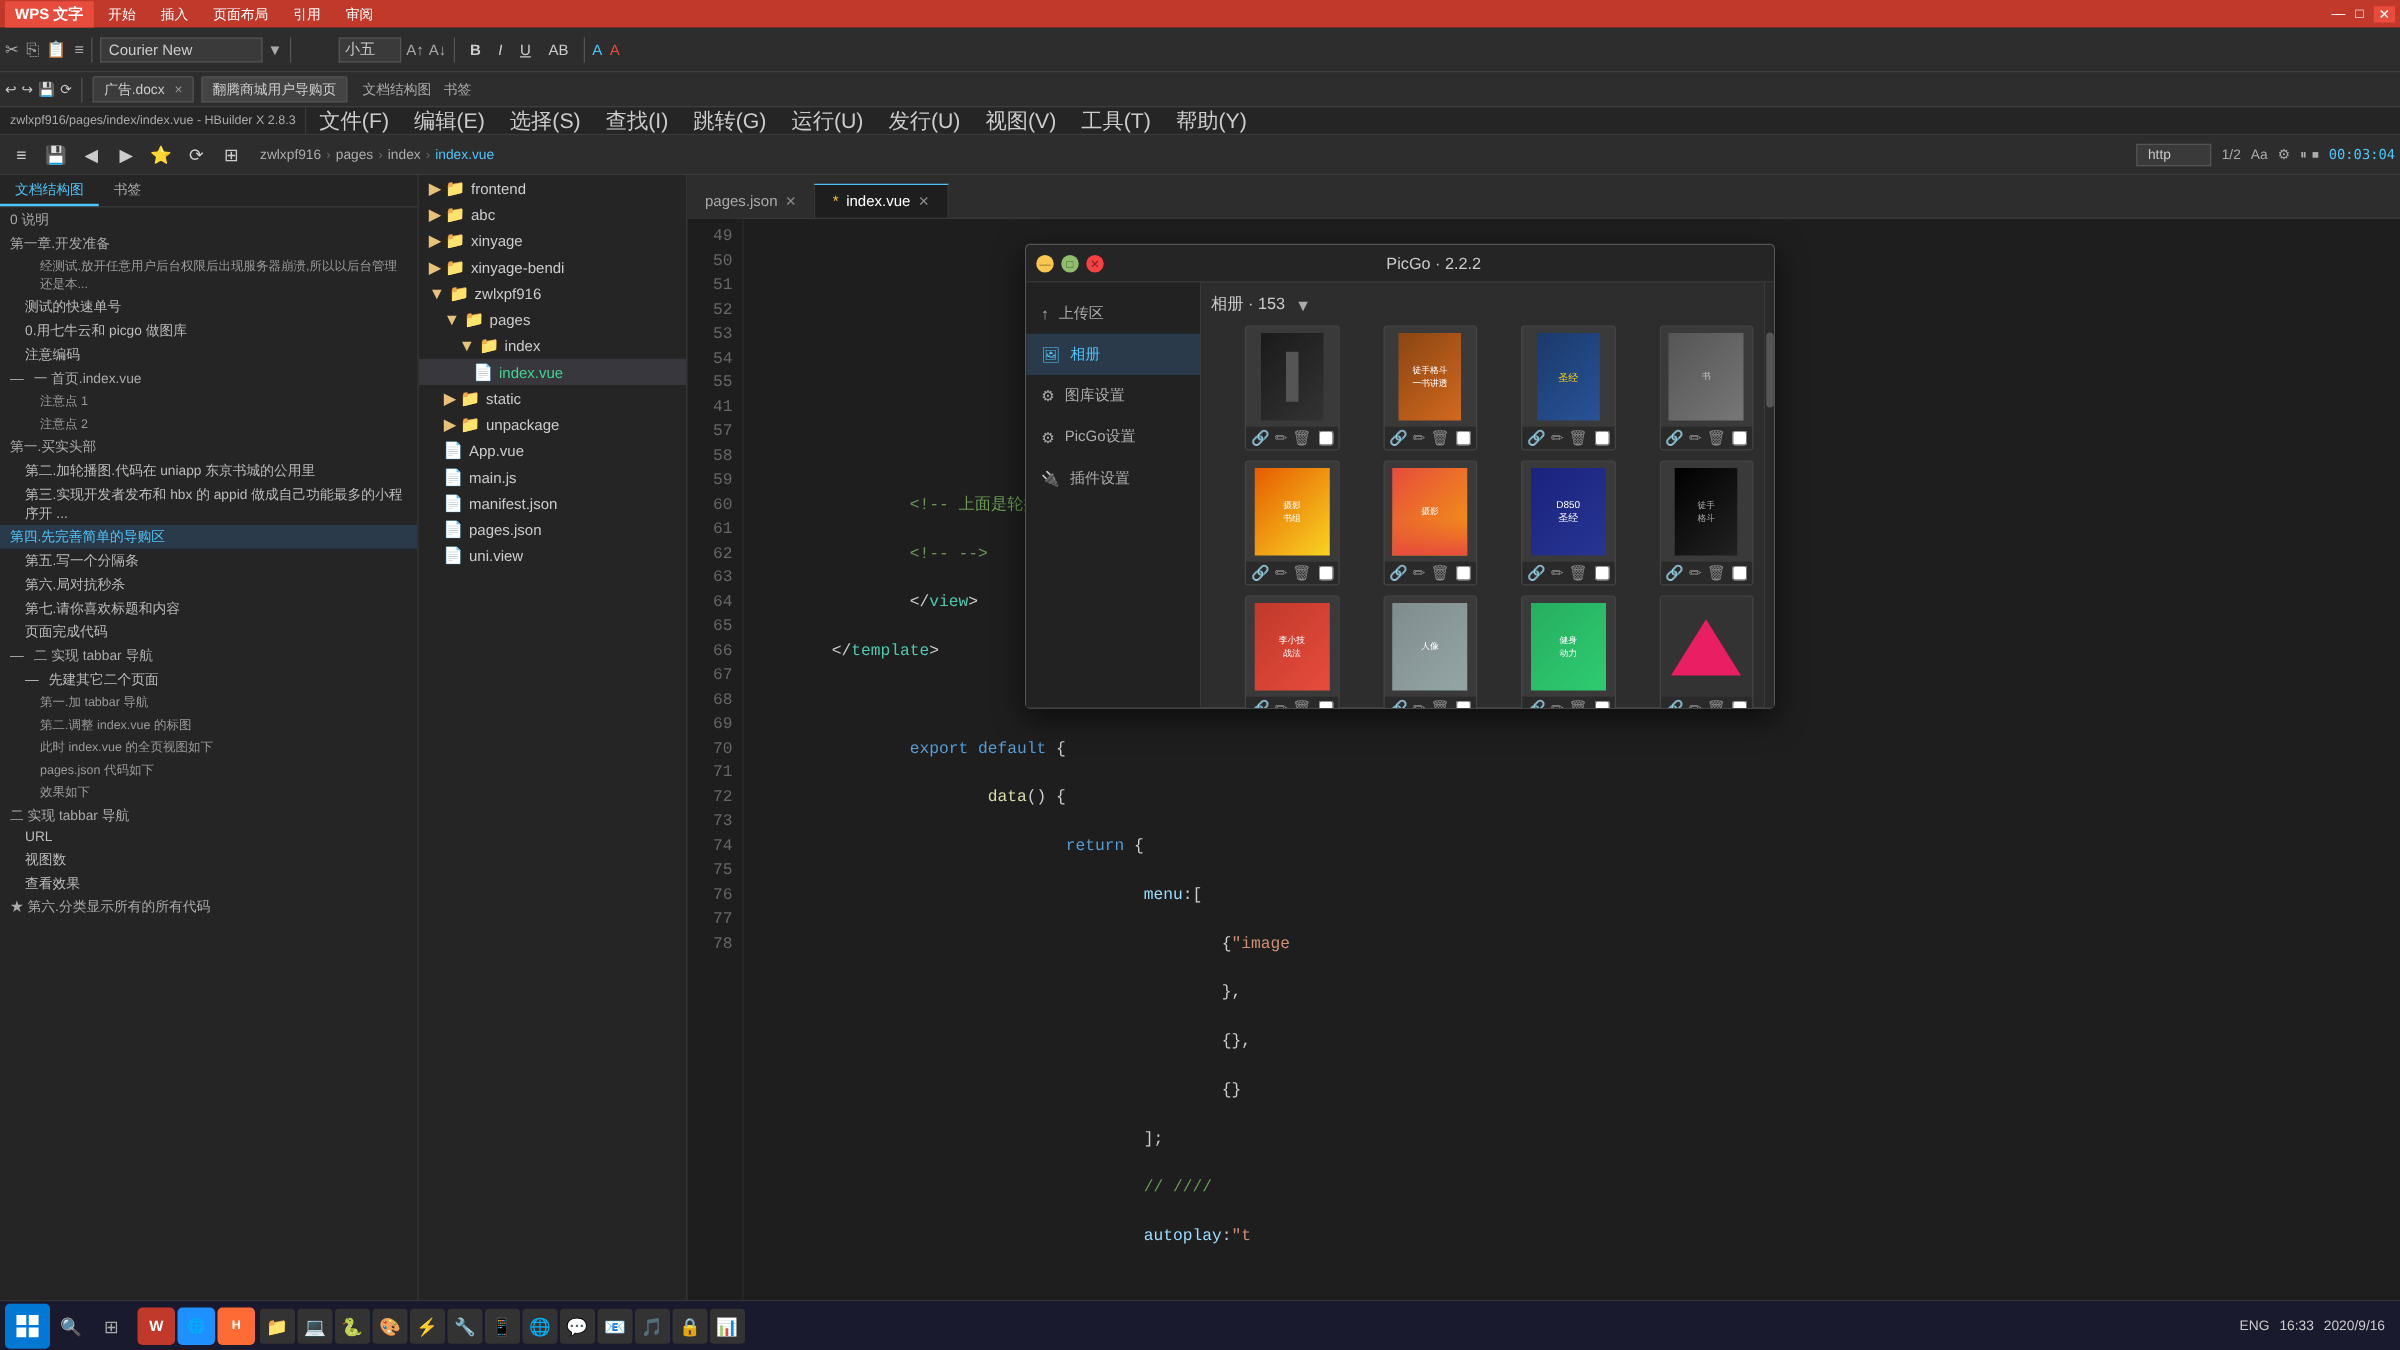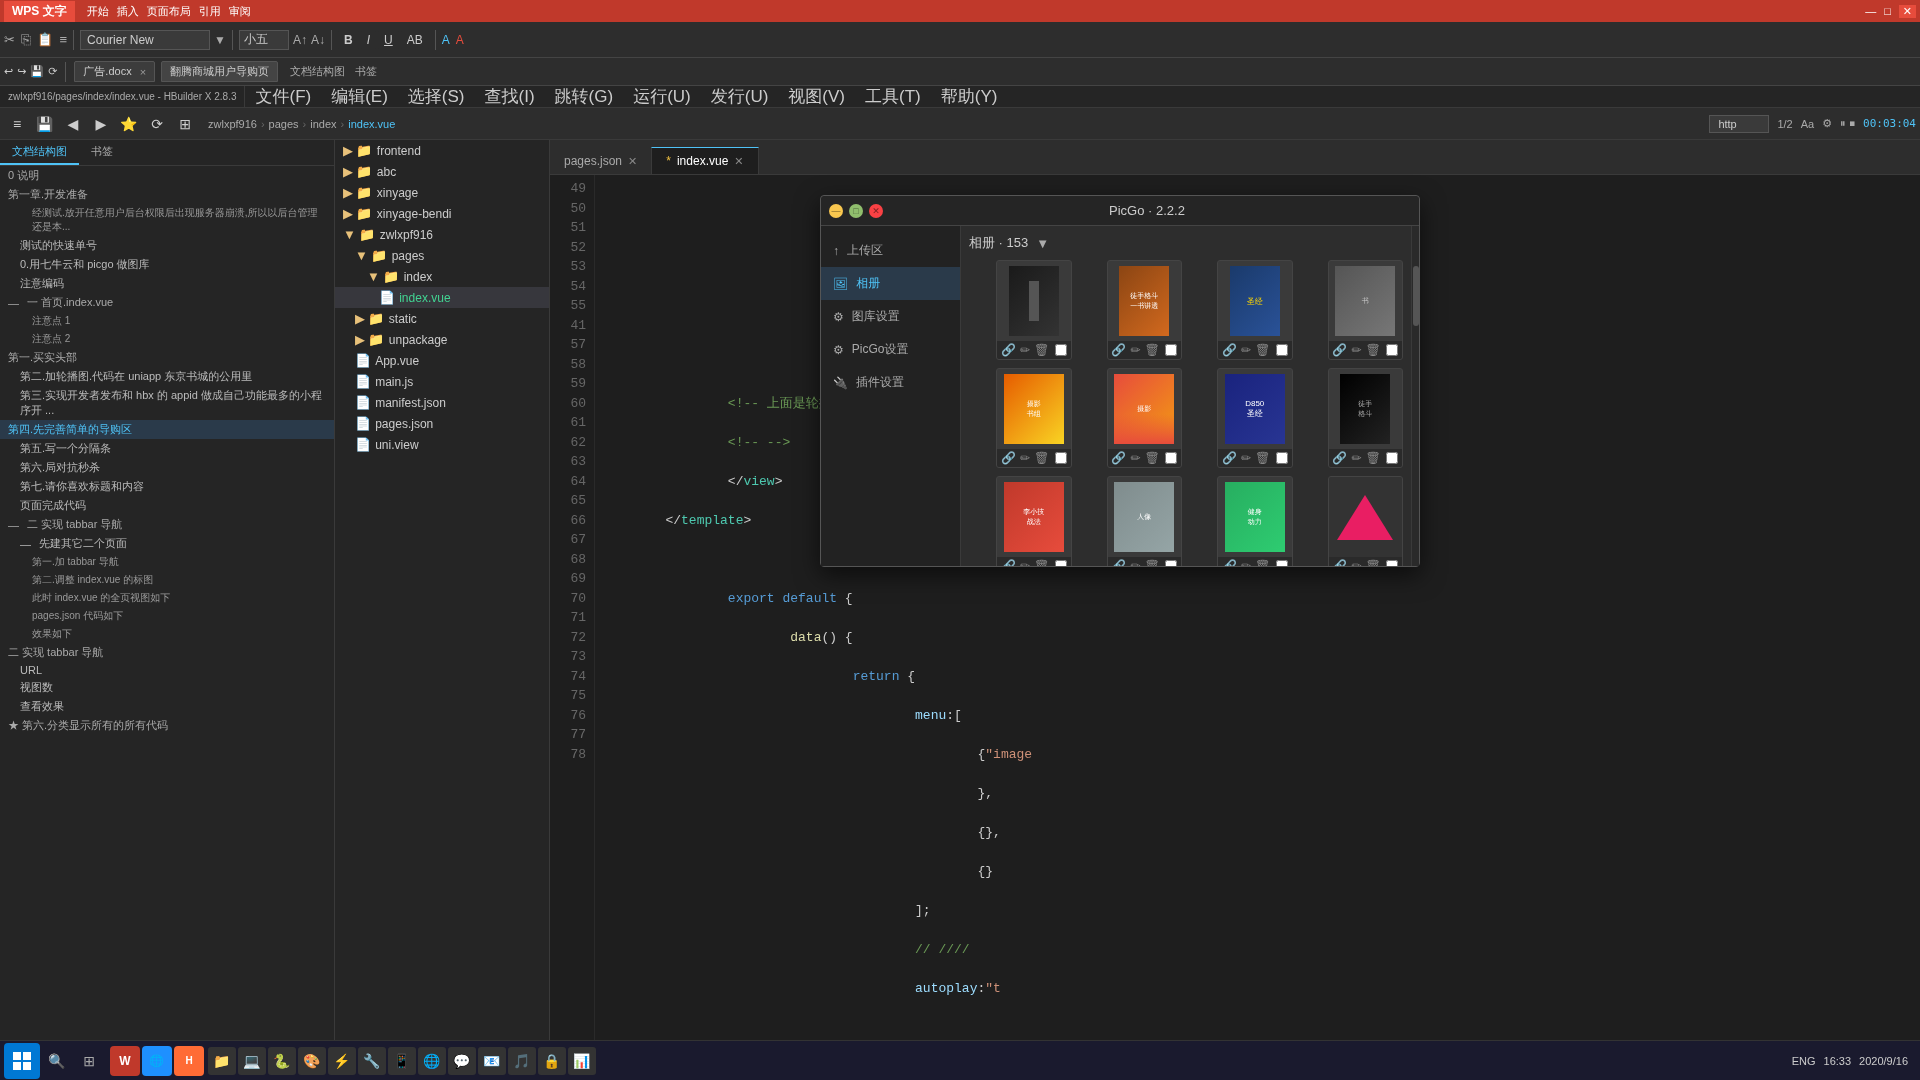--- a/index.html
+++ b/index.html
@@ -1,28 +1,28 @@
 <!DOCTYPE html>
 <html><head>
   <meta charset="utf-8">
   <style>
     * { margin: 0; padding: 0; box-sizing: border-box; }
     body { width: 1920px; height: 1080px; overflow: hidden; font-family: 'Microsoft YaHei', Arial, sans-serif; font-size: 12px; background: #1e1e1e; color: #ccc; }
 
     
     .wps-bar { height: 22px; background: #c0392b; display: flex; align-items: center; color: white; font-size: 11px; padding: 0 4px; position: relative; }
     .wps-logo { background: #e74c3c; padding: 2px 8px; margin-right: 8px; font-weight: bold; font-size: 12px; }
-    .wps-menu-items { display: flex; }
+    .wps-menu-items { display: flex; gap: 12px; }
     .wps-menu-item { cursor: pointer; padding: 2px 4px; }
     .wps-right { margin-left: auto; display: flex; align-items: center; gap: 8px; }
 
     
     .hbuilder-toolbar { height: 36px; background: #2d2d2d; border-bottom: 1px solid #444; display: flex; align-items: center; padding: 0 4px; gap: 2px; }
     .tb-font-name { background: #3a3a3a; border: 1px solid #555; color: #ccc; padding: 2px 6px; font-size: 12px; width: 130px; }
-    .tb-font-size { background: #3a3a3a; border: 1px solid #555; color: #ccc; padding: 2px 4px; font-size: 12px; width: 50px; }
+    .tb-font-size { background: #3a3a3a; border: 1px solid #555; color: #ccc; padding: 2px 4px; font-size: 12px; width: 50px; margin-left: 32px; }
     .tb-sep { width: 1px; height: 20px; background: #555; margin: 0 4px; }
     .tb-btn { background: #2d2d2d; border: none; color: #ccc; padding: 2px 6px; cursor: pointer; font-size: 12px; border-radius: 2px; }
     .tb-bold { font-weight: bold; }
     .tb-italic { font-style: italic; }
 
     
     .wps-toolbar2 { height: 28px; background: #2d2d2d; border-bottom: 1px solid #444; display: flex; align-items: center; padding: 0 4px; gap: 4px; font-size: 11px; }
     .wps-tab-doc { background: #3c3c3c; border: 1px solid #555; padding: 2px 8px; color: #ccc; border-radius: 2px 2px 0 0; display: flex; align-items: center; gap: 4px; }
     .wps-tab-close { cursor: pointer; color: #999; margin-left: 4px; }
     .wps-view-icons { display: flex; gap: 2px; color: #aaa; }

